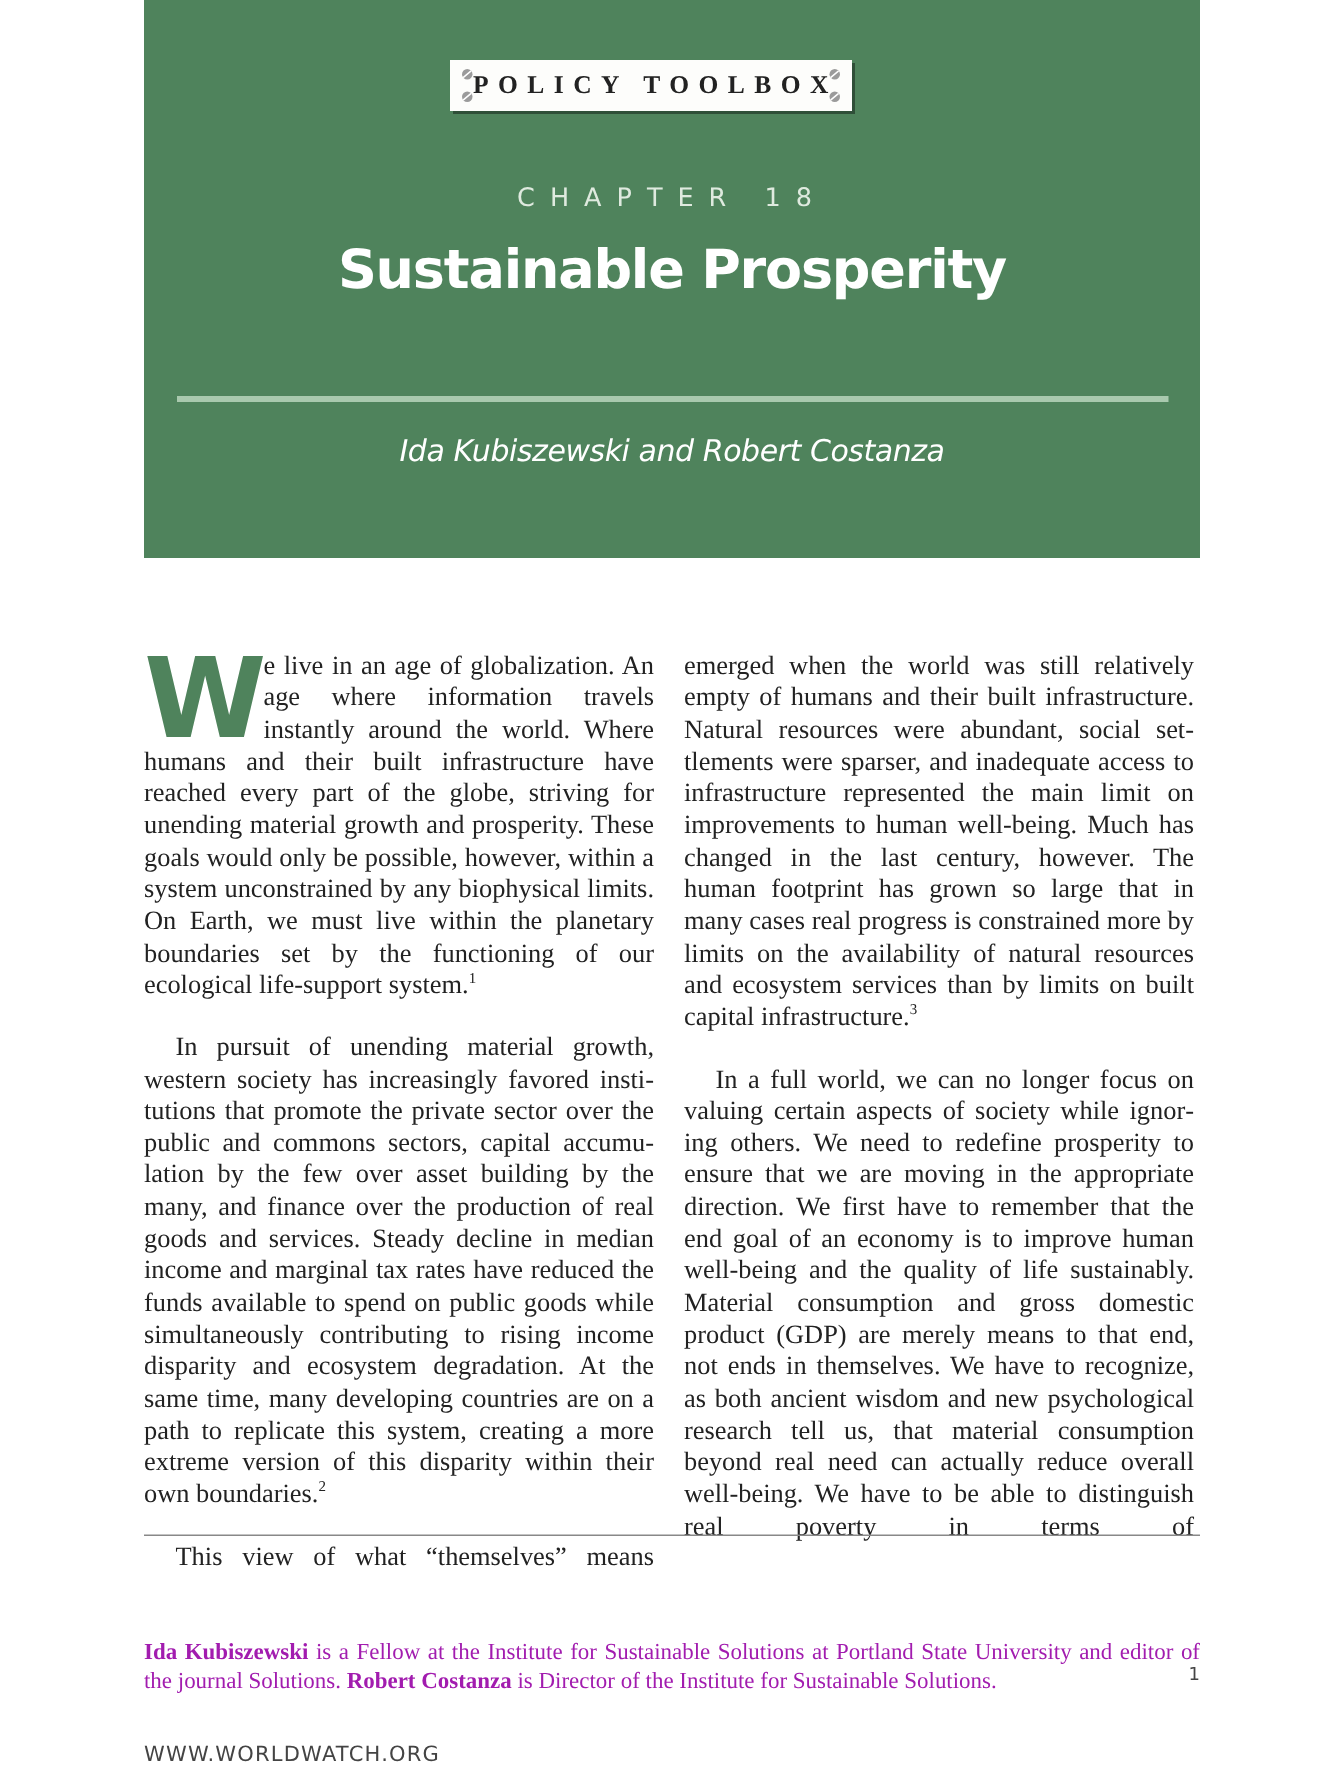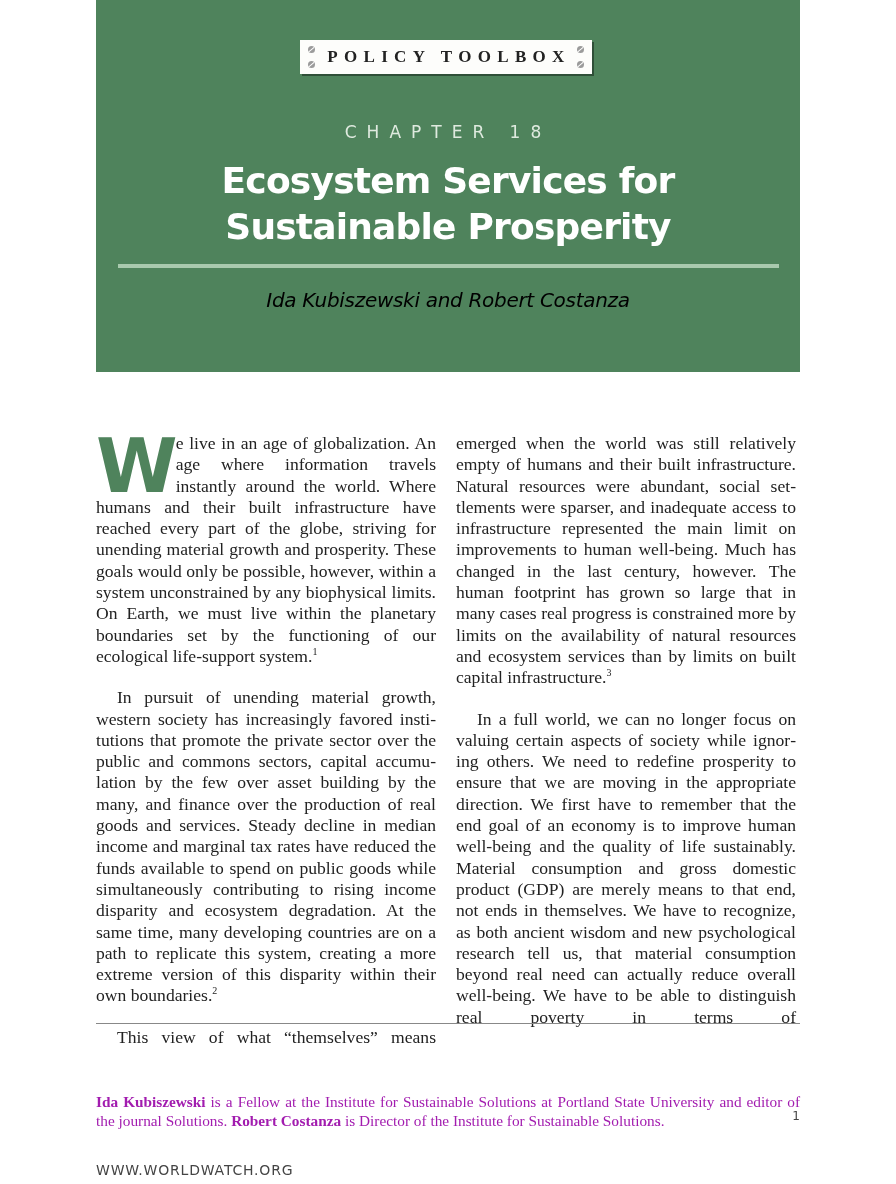--- a/index.html
+++ b/index.html
@@ -2,21 +2,21 @@
 <html><head>
 <meta charset="utf-8">
 <style>
   html, body { margin: 0; padding: 0; background: #ffffff; }
   body { width: 896px; height: 1184px; position: relative; overflow: hidden; }
   .header {
     position: absolute; left: 96px; top: 0; width: 704px; height: 372px;
     background: #4f835c;
   }
   .toolbox {
-    position: absolute; left: 204px; top: 40px; width: 292px; height: 34px;
+    position: absolute; left: 204px; top: 40px; width: 268px; height: 34px;
     background: #fdfdfb; box-shadow: 2px 2px 0 #2f4f38;
     display: flex; align-items: center; justify-content: center;
   }
   .toolbox-label {
     font-family: "Liberation Serif", serif; font-weight: bold; font-size: 17px;
     letter-spacing: 6.3px; color: #222; padding-left: 6px;
   }
   .screw { position: absolute; width: 7px; height: 7px; border-radius: 50%; background: #9b9b9b; }
   .screw::after { content: ""; position: absolute; left: 0; top: 3px; width: 7px; height: 1.3px; background: #fff; transform: rotate(-40deg); }
   .screw.tl { left: 8px; top: 6px; } .screw.bl { left: 8px; top: 21px; }
@@ -28,21 +28,21 @@
   }
   .title {
     position: absolute; left: 0; width: 704px; top: 158px; text-align: center;
     font-family: "DejaVu Sans", sans-serif; font-weight: bold; font-size: 36px;
     line-height: 46px; color: #ffffff; letter-spacing: -0.8px;
   }
   .rule { position: absolute; left: 22px; top: 264px; width: 661px; height: 4px; background: #a9c9ae; }
   .authors {
     position: absolute; left: 0; width: 704px; top: 288px; text-align: center;
     font-family: "DejaVu Sans", sans-serif; font-style: italic; font-size: 20px;
-    color: #000000; letter-spacing: -0.3px;
+    color: #ffffff; letter-spacing: -0.3px;
   }
   .col {
     position: absolute; top: 433px; width: 340px;
     font-family: "Liberation Serif", serif; font-size: 17.6px; line-height: 21.3px;
     color: #222; text-align: justify; hyphens: manual;
   }
   .col.left { left: 96px; }
   .col.right { left: 456px; }
   .col p { margin: 0; }
   .col p.indent { text-indent: 21px; margin-top: 20px; }
@@ -74,21 +74,20 @@
 <div class="header">
   <div class="toolbox">
     <span class="screw tl"></span>
     <span class="screw bl"></span>
     <span class="screw tr"></span>
     <span class="screw br"></span>
     <span class="toolbox-label">POLICY TOOLBOX</span>
   </div>
   <div class="chapter">CHAPTER 18</div>
   <div class="title">
-    <div>Ecosystem Services for</div>
     <div>Sustainable Prosperity</div>
   </div>
   <div class="rule"></div>
   <div class="authors">Ida Kubiszewski and Robert Costanza</div>
 </div>
 
 <div class="col left">
   <p><span class="dropcap">W</span><span>e live in an age of globalization. An age where information travels instantly around the world. Where humans and their built infrastructure have reached every part of the globe, striving for unending material growth and prosperity. These goals would only be possible, however, within a system unconstrained by any bio­physical limits. On Earth, we must live within the planetary boundaries set by the function­ing of our ecological life-support system.</span><sup>1</sup></p>
   <p class="indent"><span>In pursuit of unending material growth, western society has increasingly favored insti­tutions that promote the private sector over the public and commons sectors, capital accumu­lation by the few over asset building by the many, and finance over the production of real goods and services. Steady decline in median income and marginal tax rates have reduced the funds available to spend on public goods while simultaneously contributing to rising income disparity and ecosystem degradation. At the same time, many developing countries are on a path to replicate this system, creating a more extreme version of this disparity within their own boundaries.</span><sup>2</sup></p>
   <p class="indent" style="text-align-last: justify;"><span>This view of what “themselves” means</span></p>

